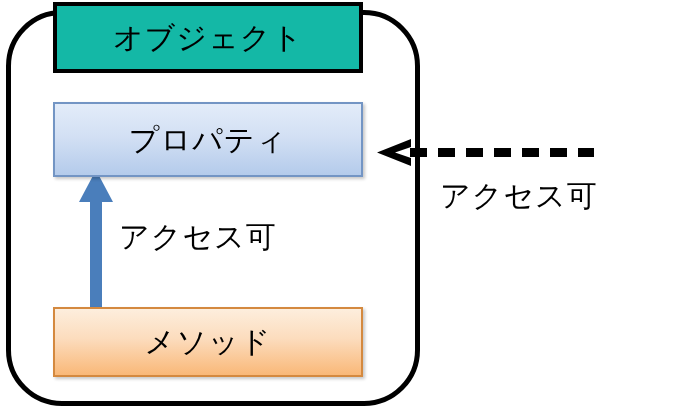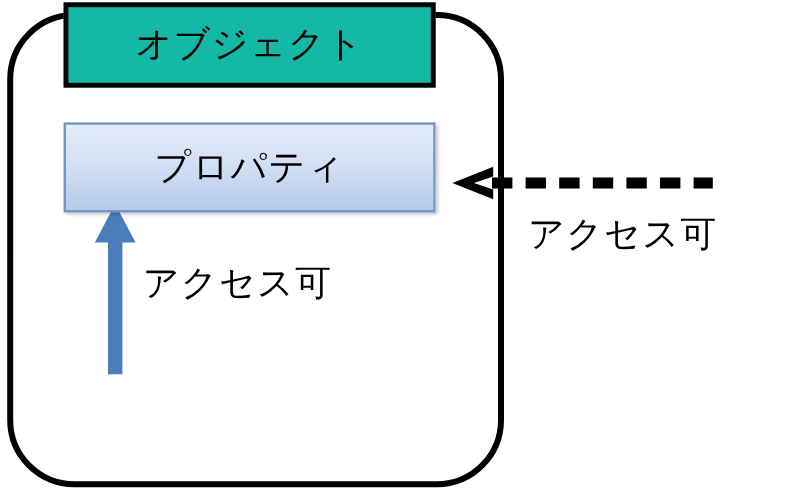--- a/index.html
+++ b/index.html
@@ -154,20 +154,23 @@
   <div class="object-container"></div>
 
   <div class="object-title-box">
     <span class="object-title-text">オブジェクト</span>
   </div>
 
   <div class="property-box">
     <span class="property-text">プロパティ</span>
   </div>
 
+  <div class="method-box">
+    <span class="method-text">メソッド</span>
+  </div>
 
   <svg class="allow-arrow" viewBox="0 0 40 142">
     <polygon points="18,0 35,32 24,32 24,142 12,142 12,32 1,32" fill="#4a7ebb"></polygon>
   </svg>
 
   <svg class="deny-arrow" viewBox="0 0 225 38">
 
     <path d="M 3,18.5 L 37,5 L 37,13 L 21,18.5 L 37,24 L 37,32 Z" fill="#000000"></path>
 
     <line x1="36" y1="18.5" x2="220" y2="18.5" stroke="#000000" stroke-width="9" stroke-dasharray="17 11"></line>

